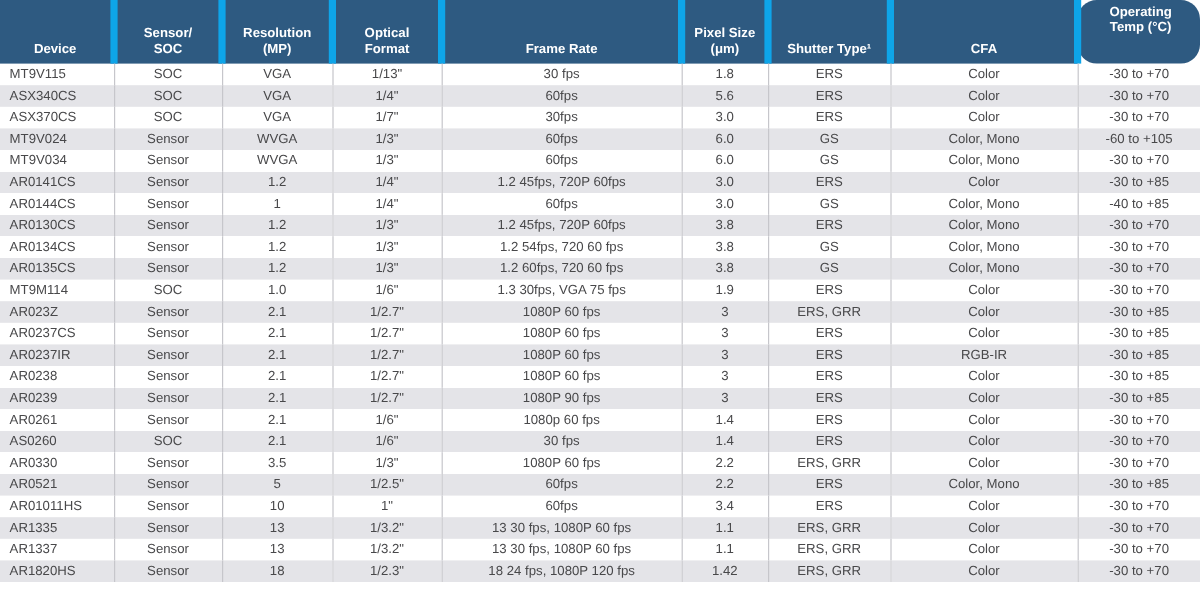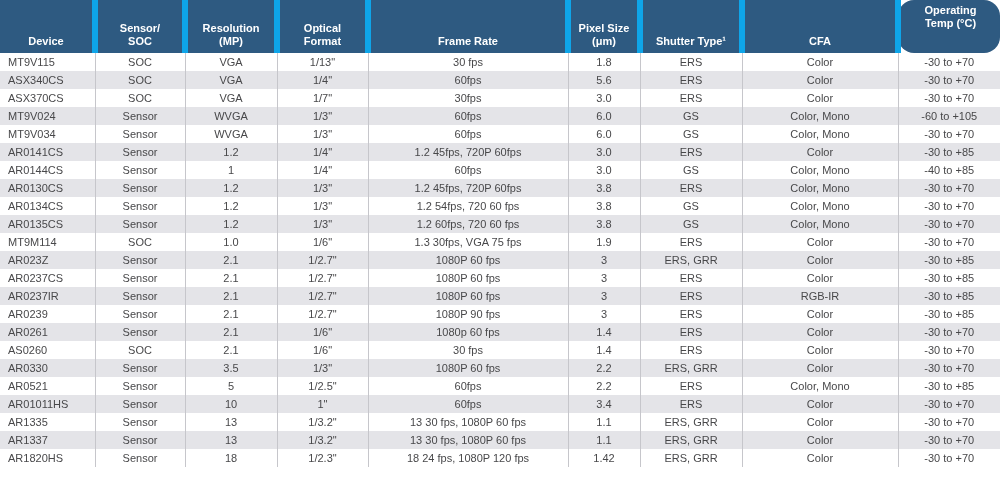--- a/index.html
+++ b/index.html
@@ -248,20 +248,31 @@
     <td>Sensor</td>
     <td>2.1</td>
     <td>1/2.7"</td>
     <td>1080P 60 fps</td>
     <td>3</td>
     <td>ERS</td>
     <td>RGB-IR</td>
     <td>-30 to +85</td>
   </tr>
         <tr>
+    <td class="cell-device">AR0238</td>
+    <td>Sensor</td>
+    <td>2.1</td>
+    <td>1/2.7"</td>
+    <td>1080P 60 fps</td>
+    <td>3</td>
+    <td>ERS</td>
+    <td>Color</td>
+    <td>-30 to +85</td>
+  </tr>
+        <tr>
     <td class="cell-device">AR0239</td>
     <td>Sensor</td>
     <td>2.1</td>
     <td>1/2.7"</td>
     <td>1080P 90 fps</td>
     <td>3</td>
     <td>ERS</td>
     <td>Color</td>
     <td>-30 to +85</td>
   </tr>

